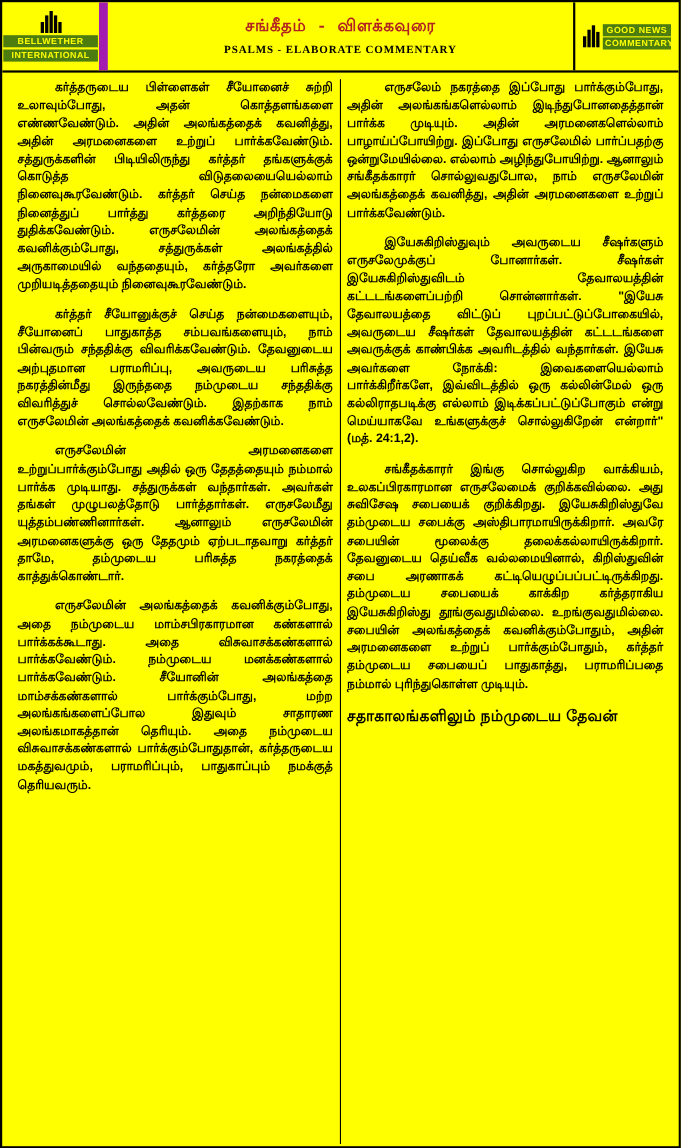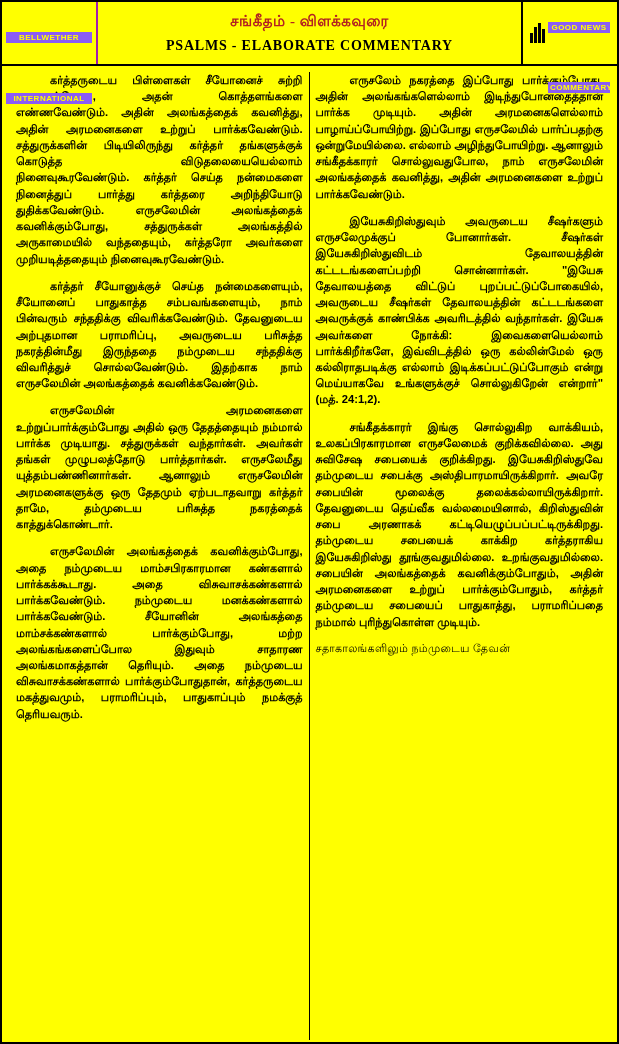--- a/index.html
+++ b/index.html
@@ -23,21 +23,21 @@
   
   .header {
     position: relative;
     height: 62px;
     border-bottom: 2px solid #000000;
     display: flex;
     align-items: stretch;
   }
   .logo-box {
     width: 96px;
-    border-right: 2px solid #a21caf;
+    border-right: 8px solid #a21caf;
     display: flex;
     flex-direction: column;
     align-items: center;
     justify-content: center;
     gap: 2px;
     padding: 2px 3px;
     box-sizing: border-box;
   }
   .logo-box.right {
     border-right: none;
@@ -48,30 +48,29 @@
     align-items: flex-end;
     justify-content: center;
     gap: 1px;
     height: 20px;
   }
   .logo-mark .spire {
     width: 3px;
     background: #000;
   }
   .logo-word {
-    background: #8b5cf6;
+    background: #4d7c0f;
     color: #ffff00;
     font-size: 8px;
     font-weight: bold;
     letter-spacing: 0.5px;
     padding: 1px 4px;
     text-align: center;
     width: 86px;
     box-sizing: border-box;
-    margin-top: 48px;
   }
   .logo-stack {
     display: flex;
     align-items: center;
     gap: 3px;
   }
   .logo-stack .logo-words {
     display: flex;
     flex-direction: column;
     gap: 1px;
@@ -83,29 +82,29 @@
   }
   .title-box {
     flex: 1;
     display: flex;
     flex-direction: column;
     align-items: center;
     justify-content: center;
     gap: 6px;
   }
   .title-ta {
-    font-family: Liberation Serif, serif;
+    font-family: Liberation Mono, monospace;
     font-size: 15px;
     font-weight: bold;
     color: #b22222;
     letter-spacing: 0.5px;
   }
   .title-en {
     font-family: "Liberation Serif", serif;
-    font-size: 14px;
+    font-size: 10px;
     font-weight: bold;
     color: #000000;
     letter-spacing: 0.8px;
   }
 
   
   .body {
     display: flex;
     padding: 6px 8px 4px 8px;
     box-sizing: border-box;
@@ -124,22 +123,22 @@
     font-size: 11.2px;
     line-height: 1.45;
     color: #000000;
     text-align: justify;
     text-indent: 34px;
     font-weight: bold;
     word-spacing: 0px;
   }
   h2.subhead {
     margin: 4px 0 9px 0;
-    font-size: 11px;
-    font-weight: normal;
+    font-size: 14px;
+    font-weight: bold;
     color: #000000;
     text-align: justify;
     line-height: 1.4;
     letter-spacing: 0.3px;
   }
 </style>
 </head>
 <body>
 
 <div class="page">

